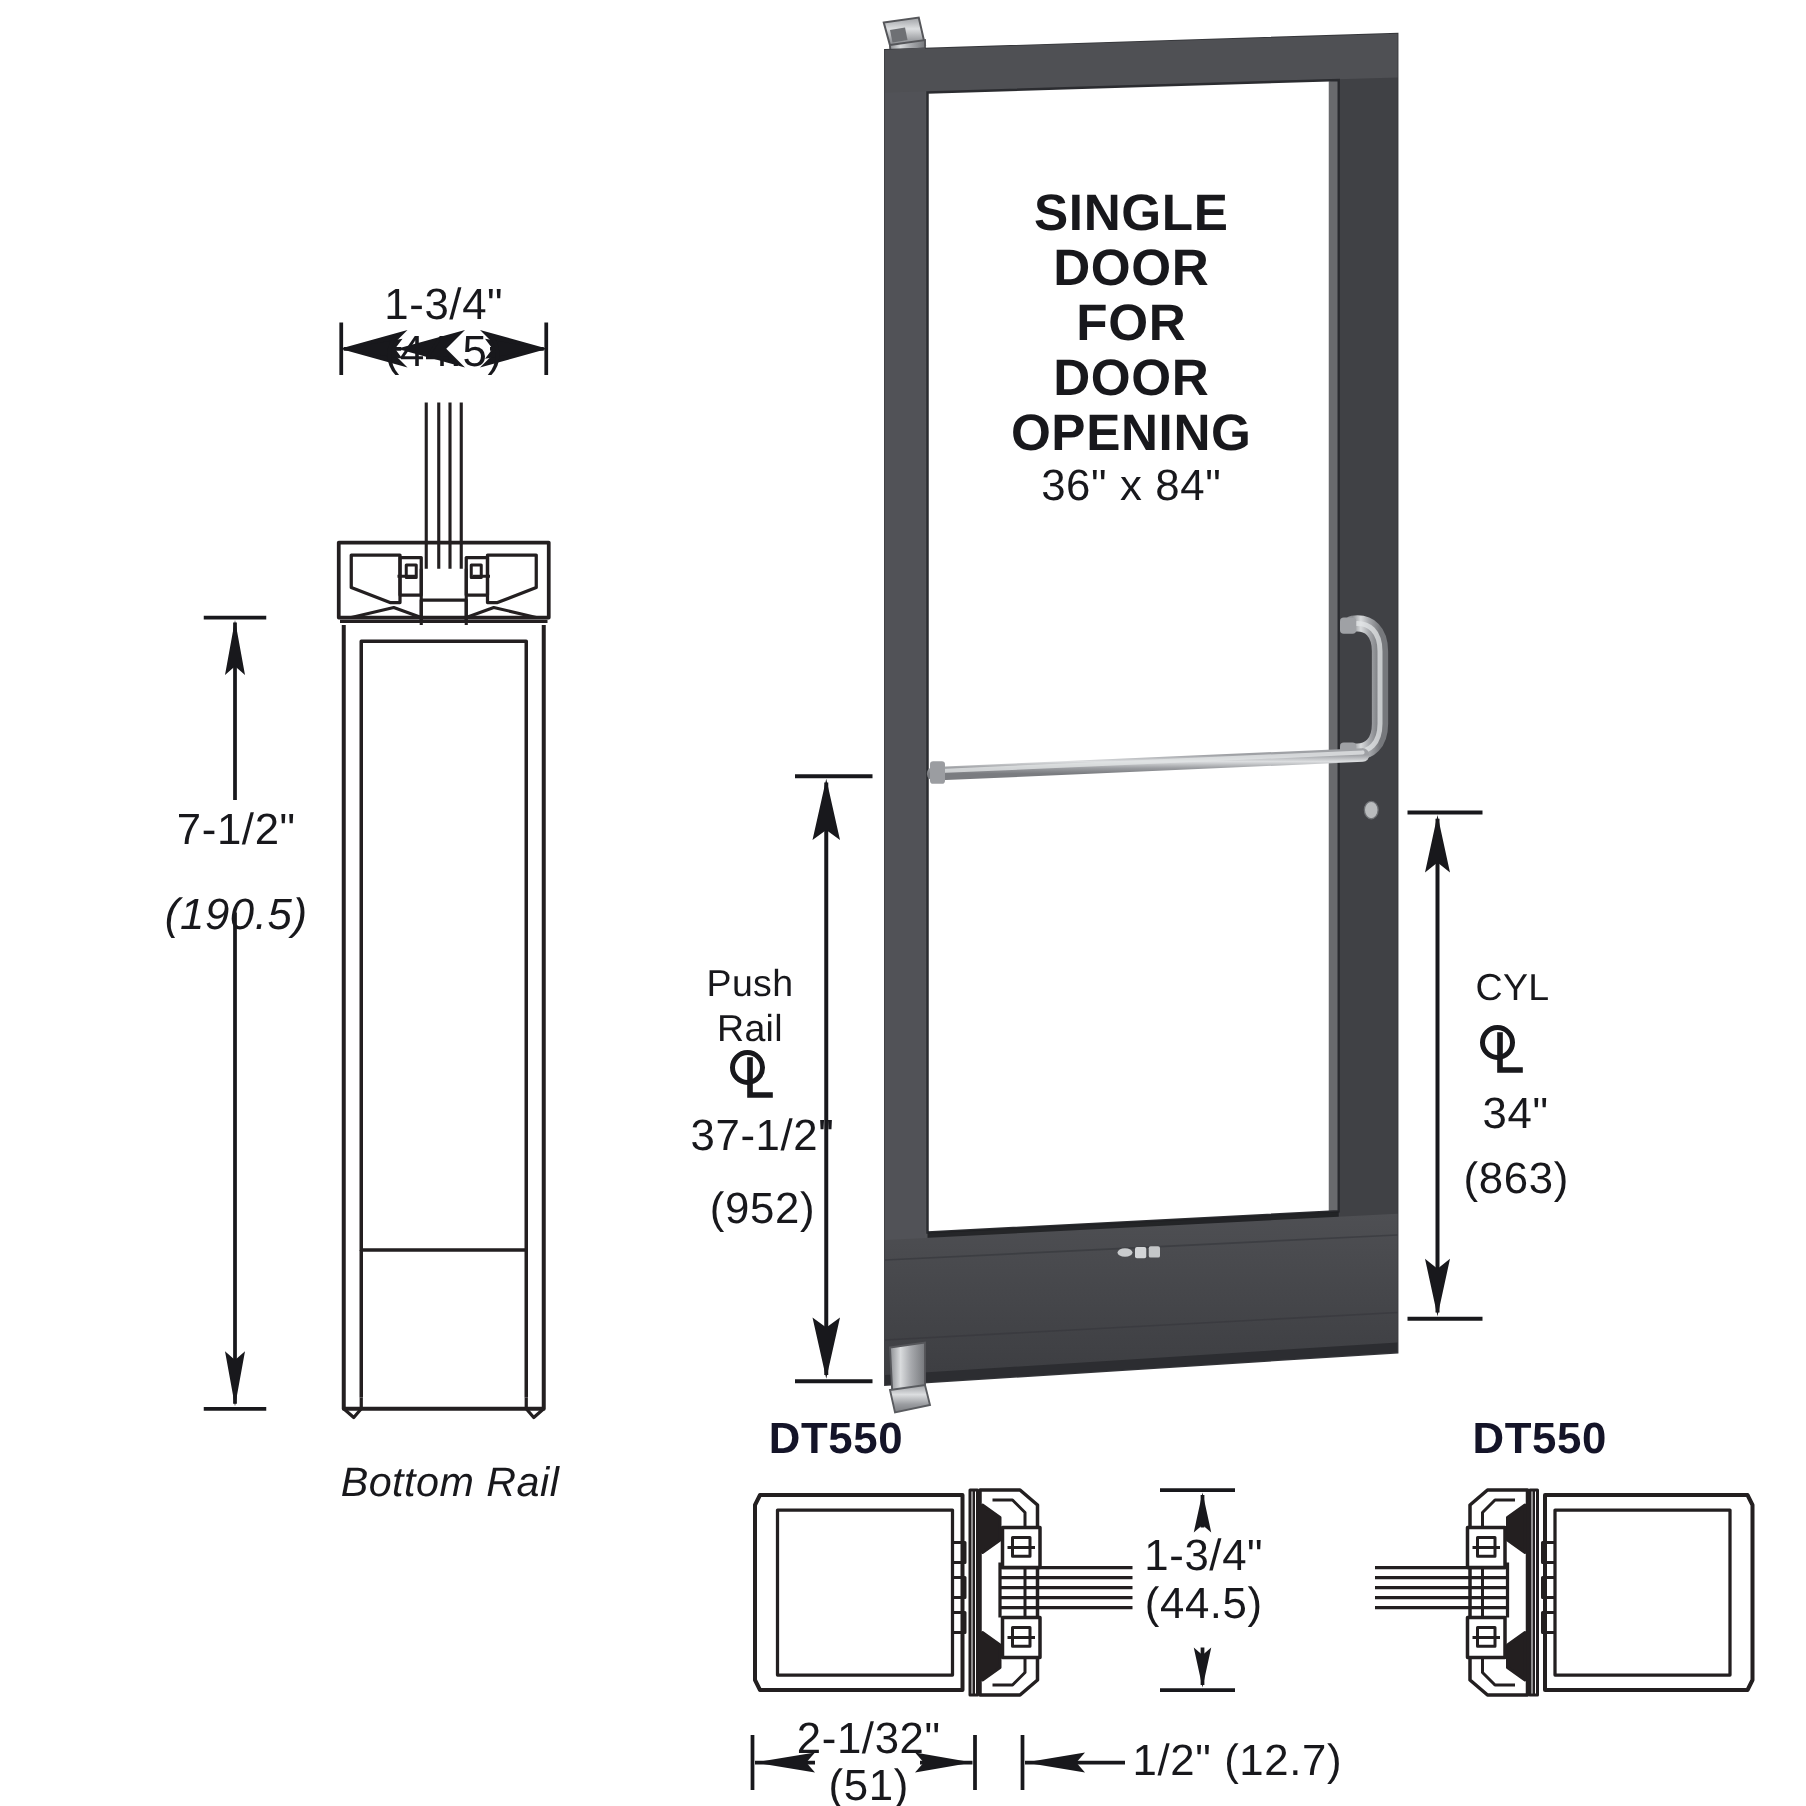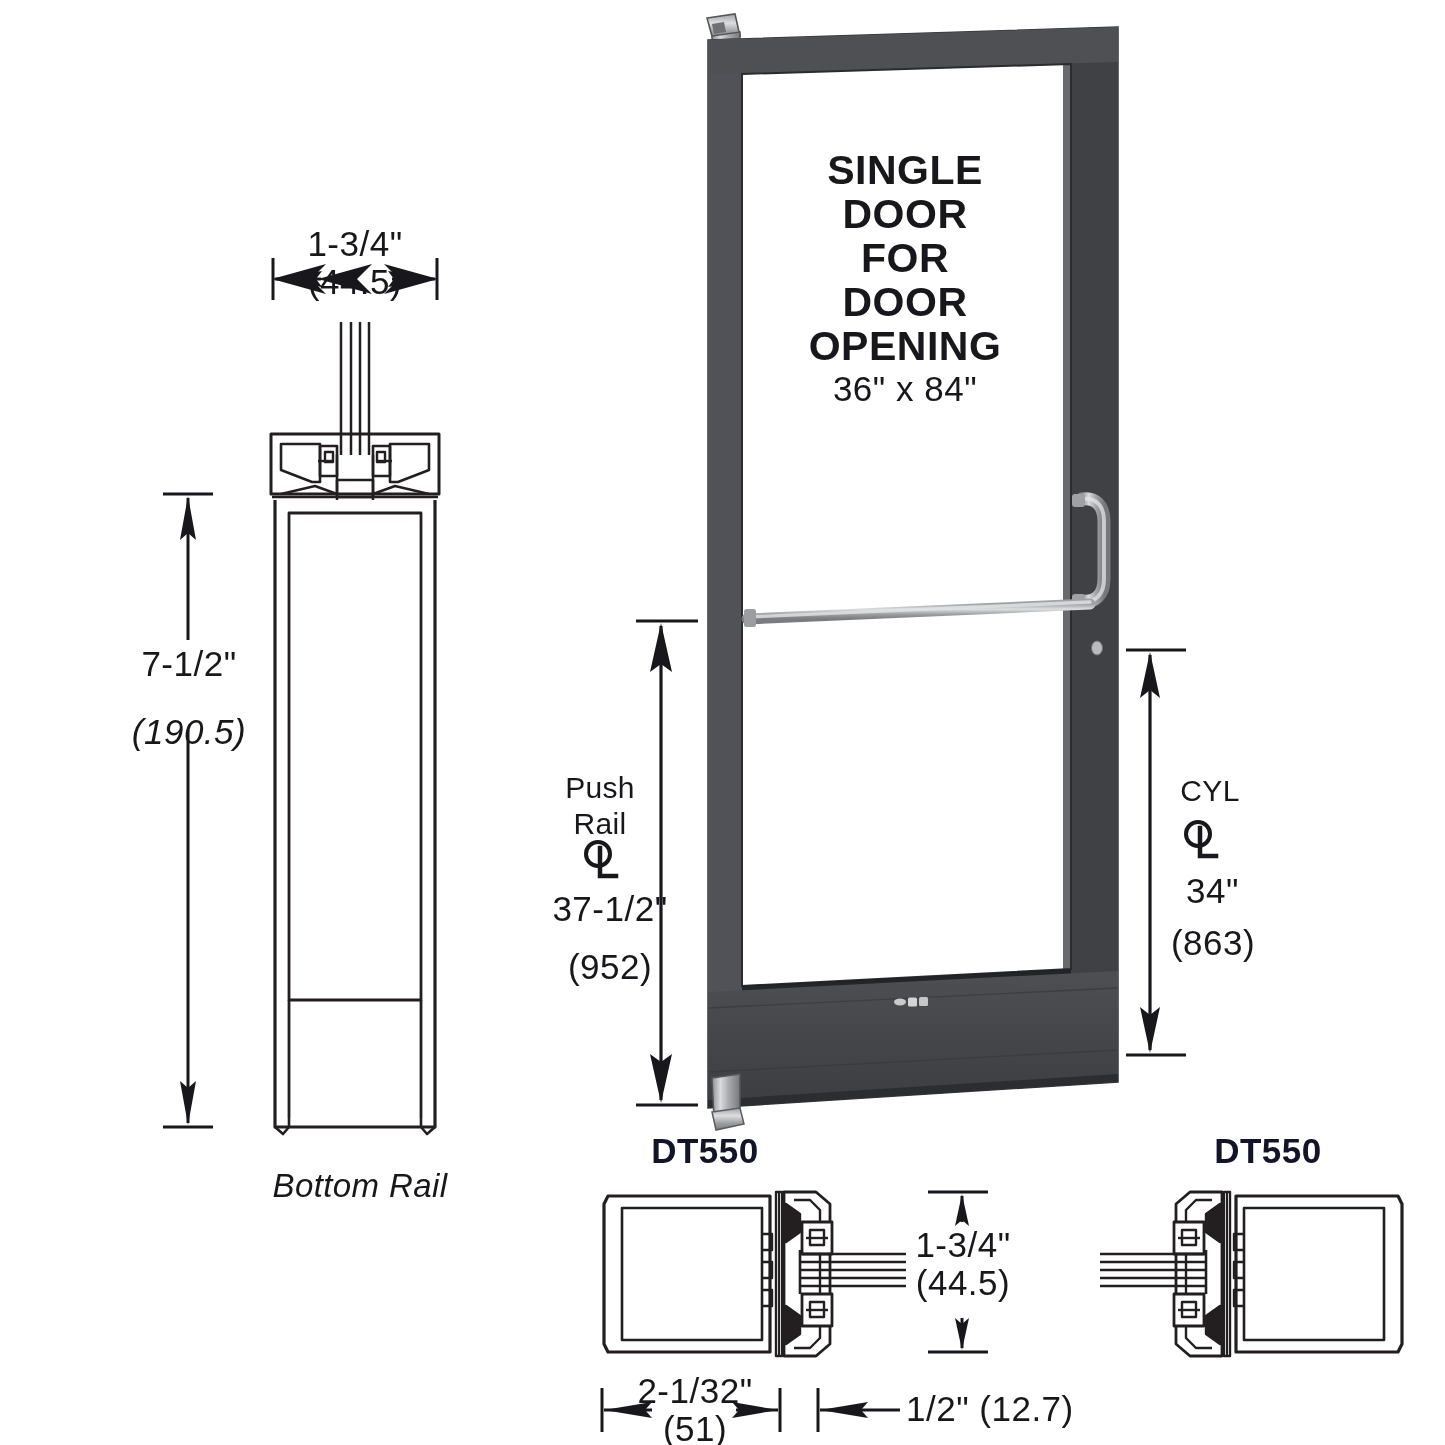--- a/index.html
+++ b/index.html
@@ -46,21 +46,20 @@
   .cap-label {
     font-size: 33px;
     letter-spacing: 0.4px;
     font-style: italic;
   }
   .part-label {
     font-weight: bold;
     font-size: 35px;
     color: #141428;
     letter-spacing: 0.5px;
-    text-align: center;
   }
   svg { display: block; }
   .svg-layer {
     position: absolute;
     left: 0; top: 0;
     width: 1445px;
     height: 1445px;
     pointer-events: none;
   }
 </style>

